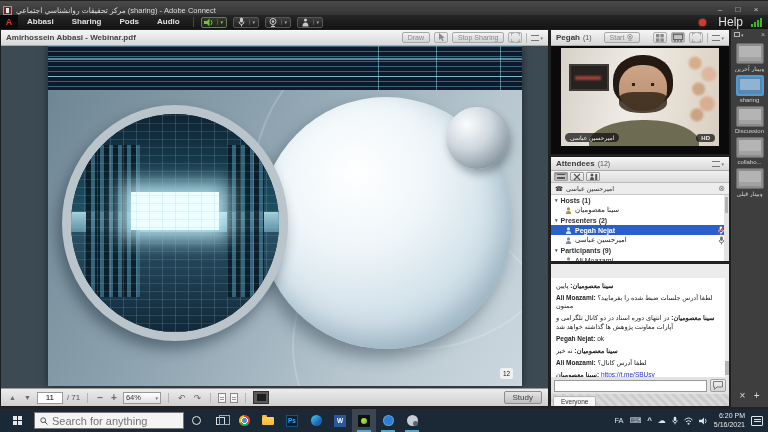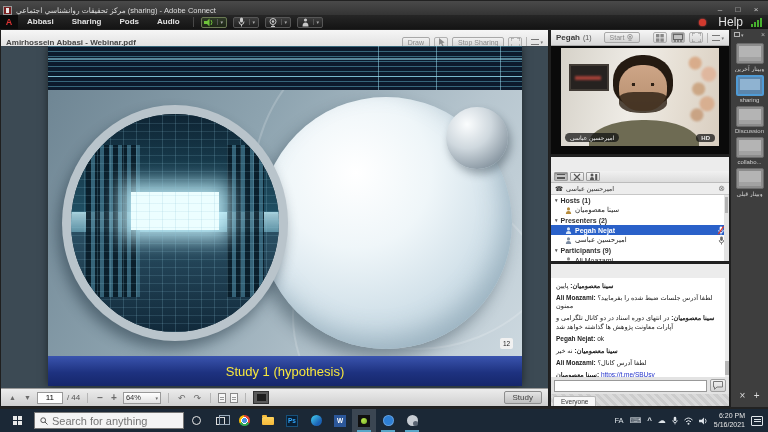--- a/index.html
+++ b/index.html
@@ -40,21 +40,21 @@
   .pod-menu .caret { font-size:5px; }
   .hbtn { border:1px solid #a8a8a8; border-radius:2px; background:linear-gradient(#f2f2f2,#d3d3d3);
     color:#8a8a8a; font-size:7px; padding:1px 5px; margin-left:3px; display:flex; align-items:center; gap:2px; }
   .hic { width:14px; height:11px; border:1px solid #b0b0b0; border-radius:2px; margin-left:3px;
     display:flex; align-items:center; justify-content:center; background:linear-gradient(#efefef,#d6d6d6); color:#777; }
   .hic.pressed { background:#c2c2c2; box-shadow:inset 0 1px 2px rgba(0,0,0,.3); }
   .vsep { width:1px; height:10px; background:#b5b5b5; margin:0 3px; }
 
   
   #share-pod { left:0; top:29px; width:549px; height:378px; }
-  #share-pod .pod-header { height:25px;gap:40px; }
+  #share-pod .pod-header { height:16px;gap:40px; }
   #share-title { font-size:8px; font-weight:bold; color:#444; }
   #share-content { position:absolute; left:0; top:16px; width:547px; height:342px; background:#3c4a54; overflow:hidden; }
   #slide { position:absolute; left:47px; top:0; width:474px; height:340px; display:flex; flex-direction:column;
     box-shadow:0 0 8px rgba(0,0,0,.5); }
   #slide-lines { height:44px; background:#0c1a2c; position:relative; overflow:hidden; }
   #slide-lines .hlines { position:absolute; inset:0;
     background:repeating-linear-gradient(180deg, rgba(96,176,198,.5) 0 1px, transparent 1px 5px); }
   #slide-lines .accent1 { position:absolute; left:0; top:12px; width:100%; height:2px; background:rgba(150,220,240,.55); }
   #slide-lines .accent2 { position:absolute; left:0; top:30px; width:100%; height:1px; background:rgba(150,220,240,.7); }
   #slide-lines .vt { position:absolute; top:0; width:1px; height:44px; background:rgba(160,225,245,.5); }
@@ -339,29 +339,28 @@
           <div class="sky"></div>
           <div class="floor"></div>
           <div class="mid"></div>
           <div class="cols-l"></div>
           <div class="cols-r"></div>
           <div class="glow"></div>
           <div class="grid"></div>
         </div>
         <div id="slide-badge">12</div>
       </div>
-      <div id="slide-caption">Study 1 (hypothesis)</div>
     </div>
   </div>
 
   <div id="share-toolbar">
     <span class="tb-ic">▲</span>
     <span class="tb-ic">▼</span>
     <input id="page-input" value="11" style="">
-    <span>/ 44</span>
+    <span>/ 71</span>
     <span class="vsep"></span>
     <span class="tb-ic" style="font-size:10px;font-weight:bold;">−</span>
     <span class="tb-ic" style="font-size:10px;font-weight:bold;">+</span>
     <span id="zoom-select">
       <span>64%</span>
       <span style="font-size:5px;color:#666;">▾</span>
     </span>
     <span class="vsep"></span>
     <span class="tb-ic" style="font-size:9px;">↶</span>
     <span class="tb-ic" style="font-size:9px;">↷</span>
@@ -428,20 +427,28 @@
       <div id="eyes"></div>
       <div id="beard"></div>
       <div id="shirt"></div>
       <div class="vid-pill" id="name-pill">امیرحسین عباسی</div>
       <div class="vid-pill" id="hd-pill">HD</div>
     </div>
   </div>
 </div>
 
 <div class="pod" id="attendees-pod">
+  <div class="pod-header">
+    <span class="pod-title">Attendees</span>
+    <span class="pod-count">(12)</span>
+    <span class="pod-menu">
+      <span class="lines"></span>
+        <span class="caret">▾</span>
+    </span>
+  </div>
   <div id="att-toolbar">
     <span class="att-view sel">
         <span class="gl"></span>
       </span>
     <span class="att-view">
       <svg width="8" height="8" viewBox="0 0 8 8">
           <path d="M1 1 L7 7 M7 1 L1 7" stroke="#555" stroke-width="1.2"></path>
         </svg>
     </span>
     <span class="att-view">

